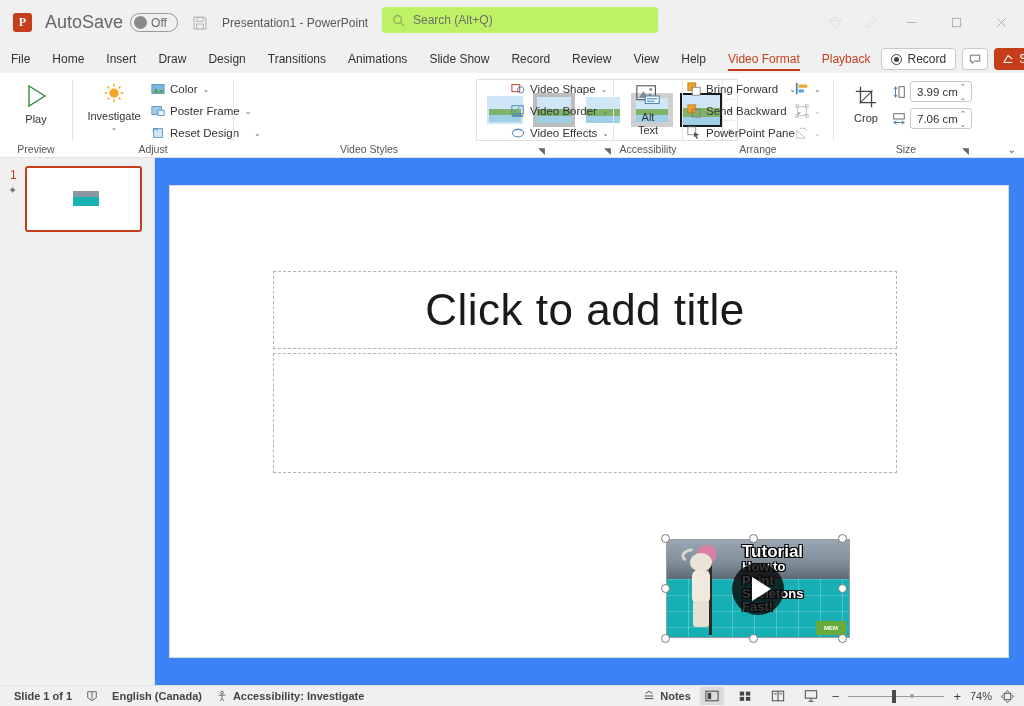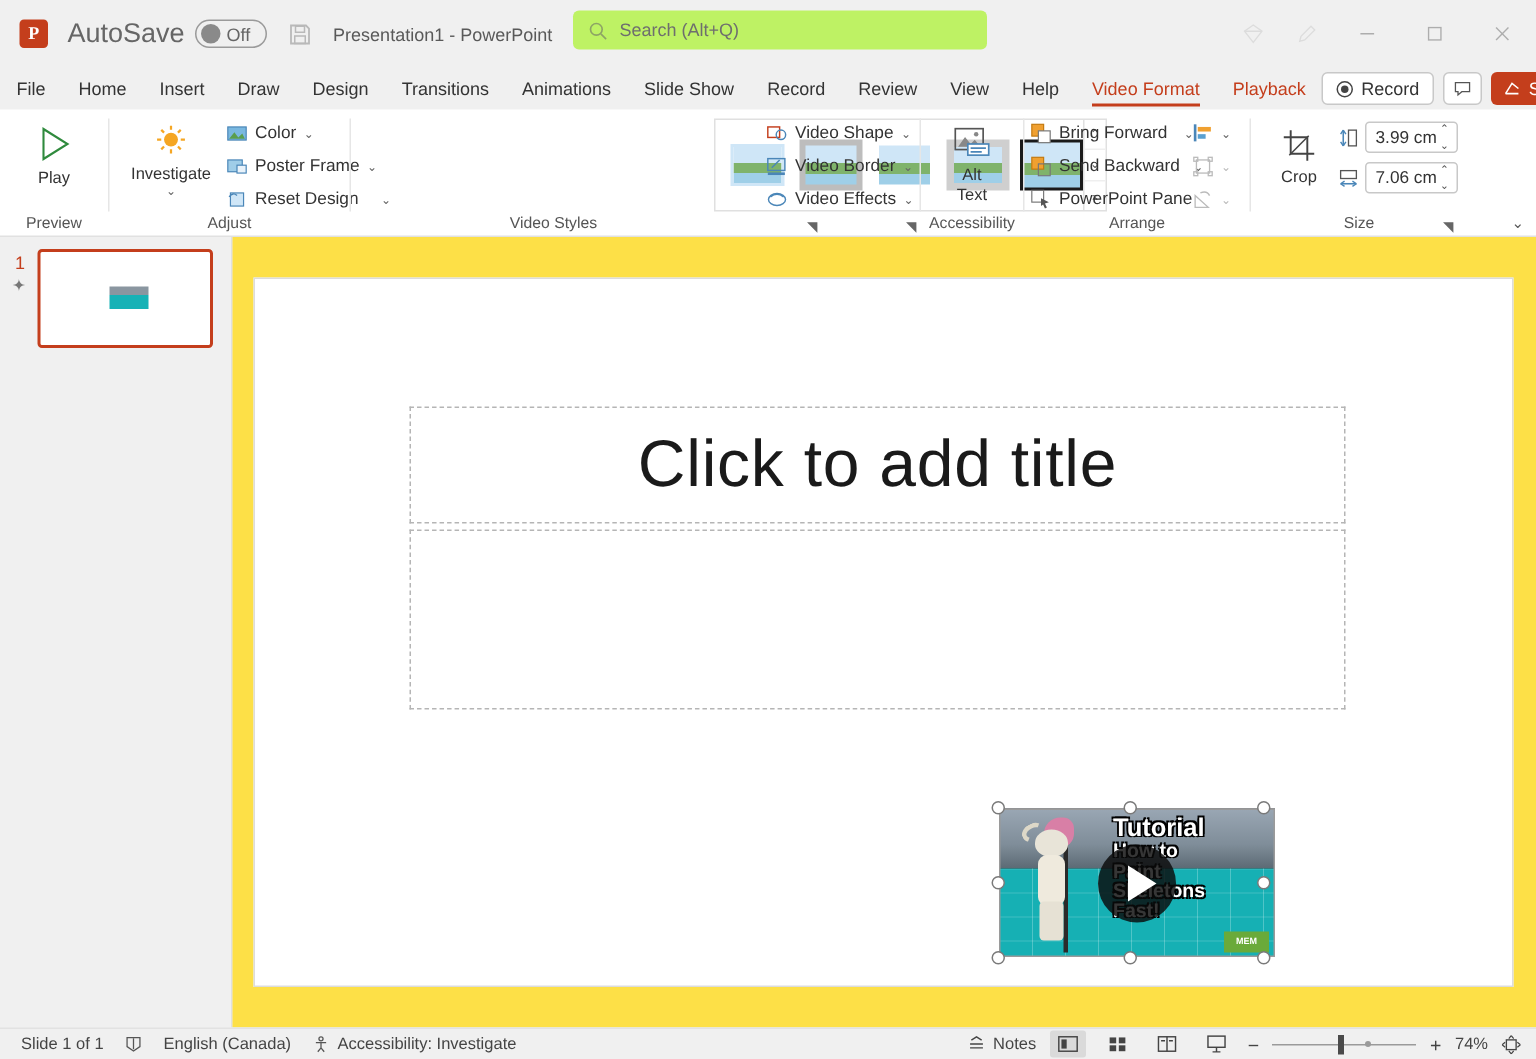--- a/index.html
+++ b/index.html
@@ -159,21 +159,21 @@
   .thumb-star { position: absolute; left: 8px; top: 26px; font-size: 11px; color: #777; }
   .thumb-slide {
     position: absolute; left: 25px; top: 8px; width: 117px; height: 66px;
     background: #fff; border: 2.5px solid #c43e1c; border-radius: 3px;
   }
   .thumb-vid {
     position: absolute; left: 46px; top: 23px; width: 26px; height: 15px;
     background: linear-gradient(to bottom, #8a96a0 0%, #8a96a0 38%, #17b2b6 38%, #17b2b6 100%);
   }
 
-  .canvas { position: absolute; left: 155px; top: 0; right: 0; bottom: 0; background: #fde047; }
+  .canvas { position: absolute; left: 155px; top: 0; right: 0; bottom: 0; background: #3b82f6; }
   .slide {
     position: absolute; left: 14px; top: 27px; width: 840px; height: 473px;
     background: #fff; border: 1px solid #dcdcdc;
   }
   .ph-title {
     position: absolute; left: 103px; top: 85px; width: 624px; height: 78px;
     border: 1px dashed #b5b5b5;
     display: flex; align-items: center; justify-content: center;
   }
   .ph-title span { font-size: 44px; color: #1a1a1a; font-weight: 300; letter-spacing: .5px; }
@@ -257,21 +257,21 @@
     position: absolute; width: 9px; height: 9px; border-radius: 50%;
     background: #fff; border: 1px solid #7a7a7a;
   }
 
   
   .statusbar {
     position: absolute; bottom: 0; left: 0; width: 1024px; height: 21px;
     background: #f0f0f0; border-top: 1px solid #e2e2e2;
     display: flex; align-items: center; font-size: 11px; color: #444;
   }
-  .sb-item { display: flex; align-items: flex-end; gap: 5px; margin-left: 14px; white-space: nowrap; }
+  .sb-item { display: flex; align-items: flex-end; gap: 5px; margin-left: 14px; white-space: nowrap; font-weight: bold; }
   .sb-right { margin-left: auto; display: flex; align-items: center; gap: 9px; padding-right: 10px; }
   .viewbtn {
     width: 24px; height: 18px; display: flex; align-items: center; justify-content: center;
     border-radius: 2px;
   }
   .viewbtn.active { background: #dadada; }
   .zoomtrack { width: 96px; height: 1px; background: #9a9a9a; position: relative; }
   .zoomthumb {
     position: absolute; left: 44px; top: -6px; width: 4px; height: 13px; background: #4a4a4a;
   }

